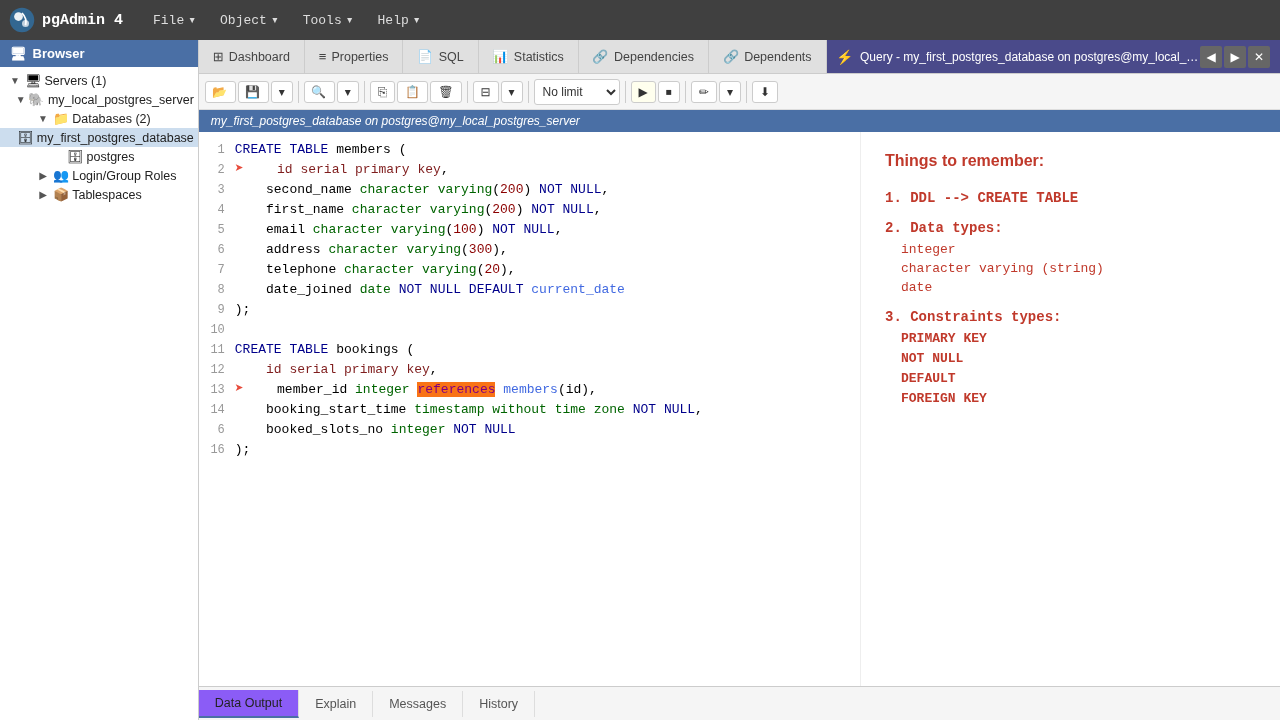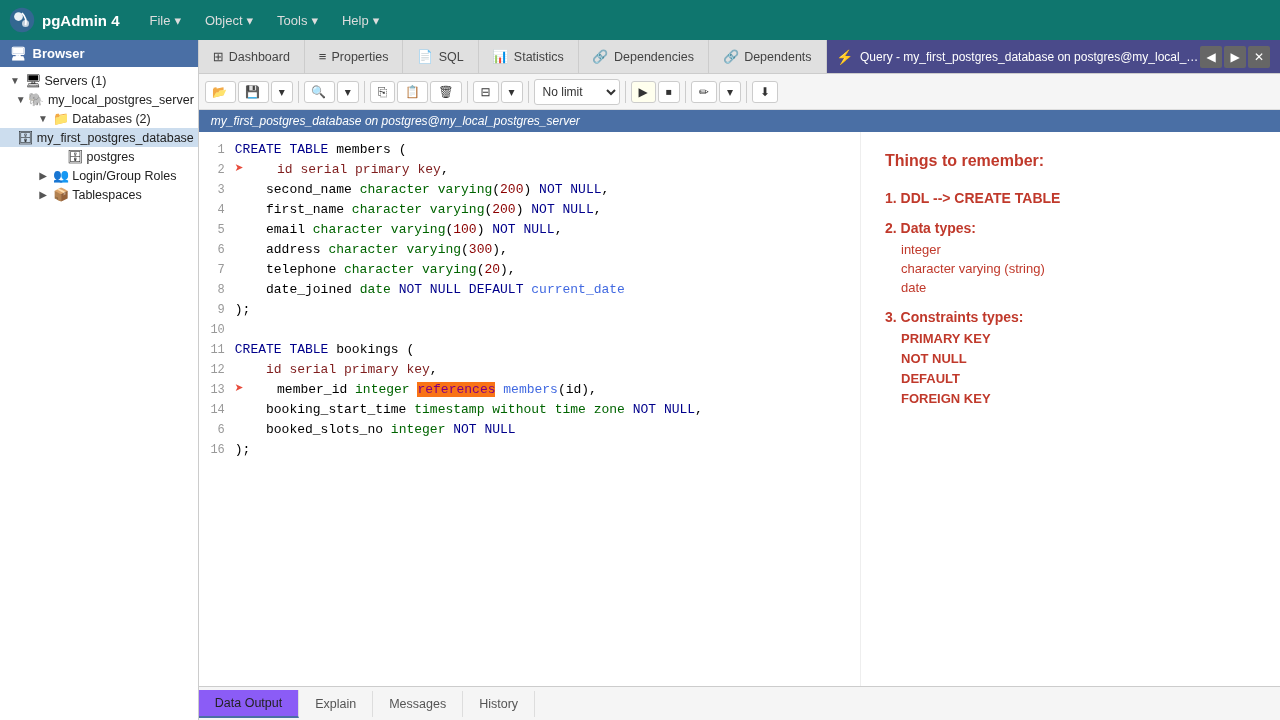--- a/index.html
+++ b/index.html
@@ -1,19 +1,19 @@
 <!DOCTYPE html>
 <html><head>
   <meta charset="utf-8">
   <style>
     * { box-sizing: border-box; margin: 0; padding: 0; }
     body { font-family: 'Segoe UI', Arial, sans-serif; font-size: 13px; background: #f0f0f0; width: 1280px; height: 720px; overflow: hidden; }
 
     
-    #topbar { background: #0f766e; height: 40px; display: flex; align-items: center; padding: 0 8px; gap: 4px; }
+    #topbar { background: #404040; height: 40px; display: flex; align-items: center; padding: 0 8px; gap: 4px; font-family: Liberation Mono, monospace; }
     #topbar .logo { display: flex; align-items: center; gap: 6px; color: #fff; font-size: 15px; font-weight: bold; margin-right: 16px; }
     #topbar .logo svg { width: 28px; height: 28px; }
     .menu-item { color: #ddd; padding: 4px 10px; border-radius: 3px; cursor: pointer; font-size: 13px; display: flex; align-items: center; gap: 4px; }
 
     
     #main { display: flex; height: calc(720px - 40px); }
 
     
     #sidebar { width: 270px; background: #fff; border-right: 1px solid #ccc; display: flex; flex-direction: column; overflow: hidden; }
     #sidebar-header { background: #4a6fa5; color: #fff; padding: 6px 10px; font-size: 13px; display: flex; align-items: center; gap: 6px; font-weight: bold; }
@@ -61,21 +61,21 @@
     .kw { color: #00008b; font-weight: 500; } 
     .kw2 { color: #7f1d1d; font-family: Liberation Mono, monospace; }
     .type { color: #006400; }
     .num { color: #8b0000; }
     .ref { color: #800080; background: #f97316; }
     .fn { color: #4169e1; }
 
     
     #notes-area { width: 420px; padding: 20px 24px; background: #fff; border-left: 1px solid #eee; overflow-y: auto; }
     #notes-area h2 { color: #c0392b; font-size: 16px; font-weight: bold; margin-bottom: 20px; }
-    .note-item { margin-bottom: 14px; }
+    .note-item { margin-bottom: 14px; font-family: Liberation Mono, monospace; }
     .note-heading { color: #c0392b; font-size: 14px; font-weight: bold; margin-bottom: 6px; }
     .note-sub { color: #c0392b; font-size: 13px; margin: 4px 0 4px 16px; font-weight: 500; }
     .note-constraint { color: #c0392b; font-size: 13px; margin: 5px 0 5px 16px; font-weight: bold; }
 
     
     #bottom-tabs { border-top: 1px solid #ccc; background: #f5f5f5; height: 34px; display: flex; align-items: center; }
     .btab { padding: 6px 16px; cursor: pointer; font-size: 12.5px; color: #555; border-right: 1px solid #ddd; }
     .btab.active { background: #8b5cf6; color: #222; font-weight: 500; border-bottom: 2px solid #4a6fa5; }
   </style>
 </head>

